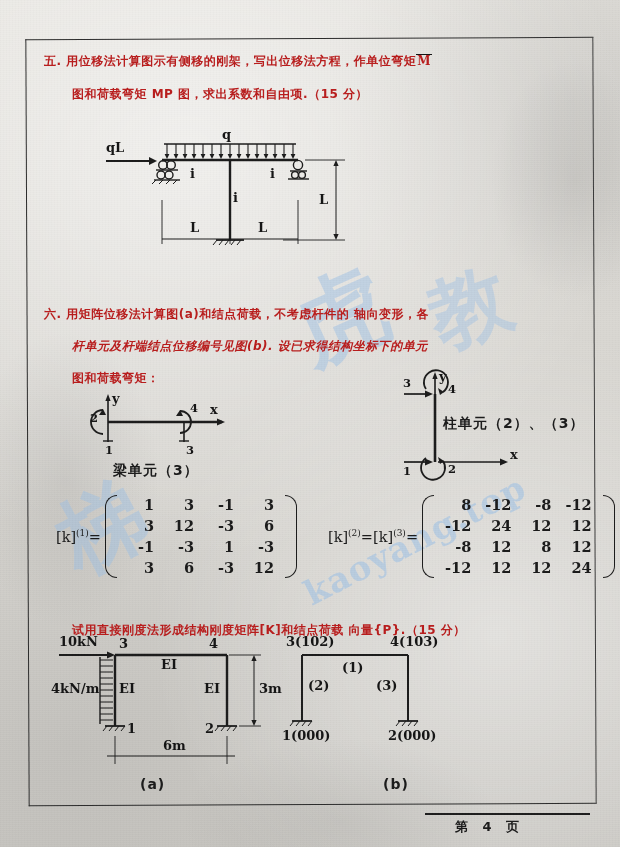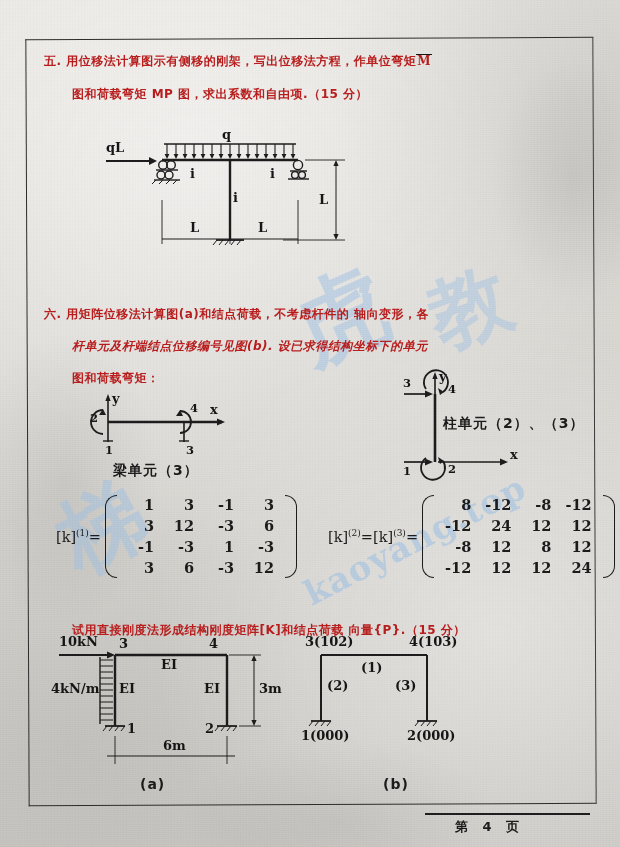--- a/index.html
+++ b/index.html
@@ -397,21 +397,21 @@
     <text class="lbl" x="210" y="61">3m</text>
 
     <line class="st" x1="66" y1="104" x2="66" y2="132" stroke-width=".9"></line>
     <line class="st" x1="178" y1="104" x2="178" y2="132" stroke-width=".9"></line>
     <line class="st" x1="58" y1="124" x2="186" y2="124" stroke-width="1.1"></line>
     <text class="lbl" x="114" y="118">6m</text>
   </svg>
 </div>
 <div class="cap" style="left:140px;top:776px;">(a)</div>
 
-<div class="fig" style="left:299px;top:632px;">
+<div class="fig" style="left:280px;top:632px;">
   <svg width="240" height="120" viewBox="0 0 240 120">
     <line class="st" x1="22" y1="23" x2="128" y2="23" stroke-width="2"></line>
     <line class="st" x1="22" y1="23" x2="22" y2="89" stroke-width="2"></line>
     <line class="st" x1="128" y1="23" x2="128" y2="89" stroke-width="2"></line>
 
     <line class="st" x1="12" y1="89" x2="32" y2="89" stroke-width="1.8"></line>
     <g stroke="#1b1b1b" stroke-width="1">
       <line x1="14" y1="89" x2="10" y2="94"></line>
         <line x1="20" y1="89" x2="16" y2="94"></line>
       <line x1="26" y1="89" x2="22" y2="94"></line>

